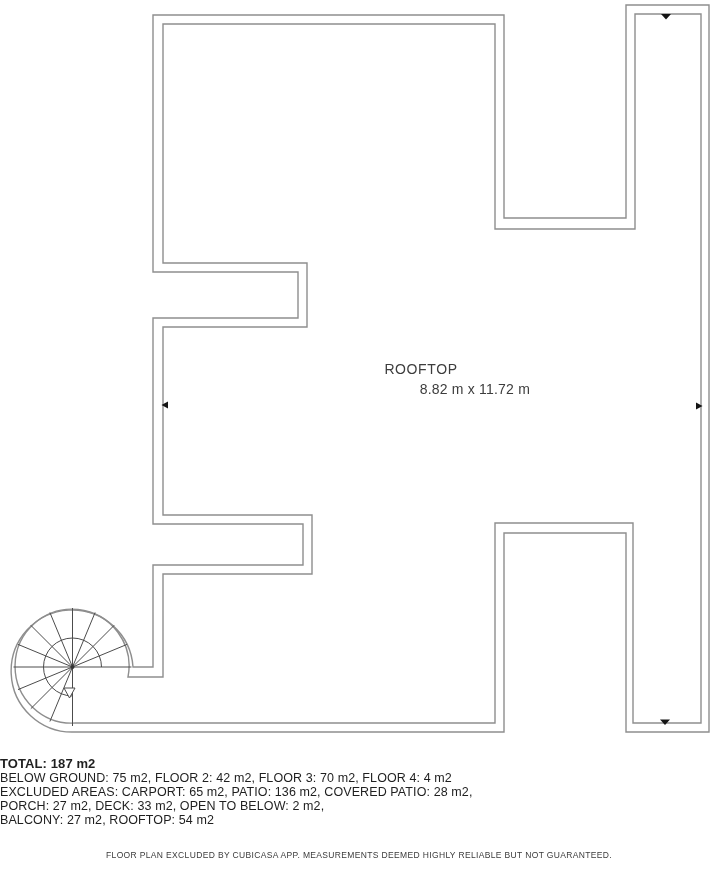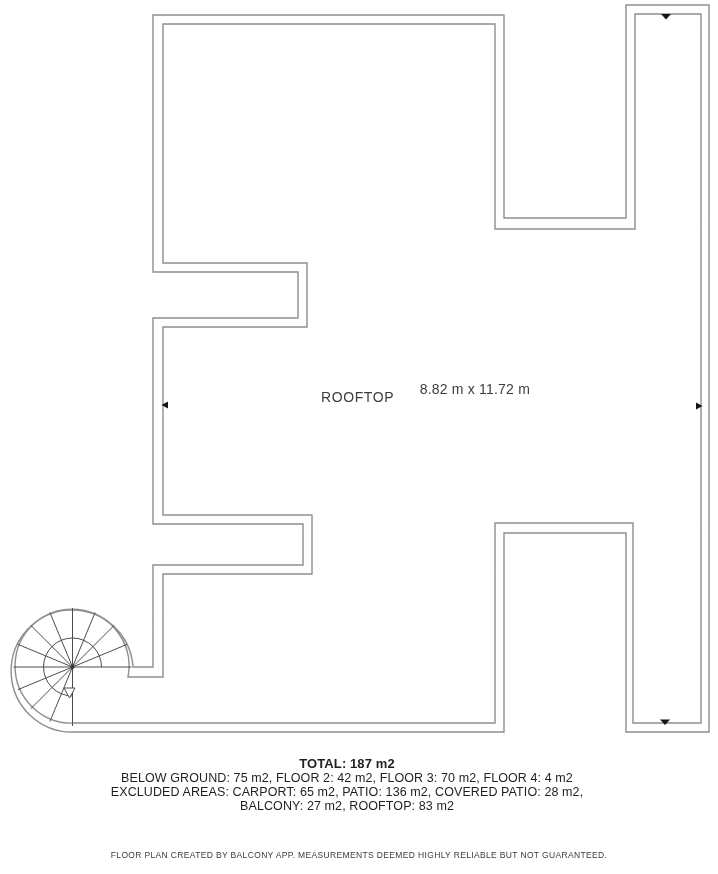--- a/index.html
+++ b/index.html
@@ -10,39 +10,38 @@
     background: #ffffff;
     font-family: "Liberation Sans", sans-serif;
     overflow: hidden;
   }
   #plan-svg { position: absolute; left: 0; top: 0; }
   .wall { fill: none; stroke: #8e8e8e; stroke-width: 1.4; stroke-linejoin: miter; }
   .stair { fill: none; stroke: #4c4c4c; stroke-width: 1; }
   .marker { fill: #141414; stroke: none; }
   .room-label {
     position: absolute;
-    text-align: left;
+    text-align: center;
     color: #3d3d3d;
     font-size: 14px;
     letter-spacing: 0.6px;
-    margin-top: 28px;
   }
   .room-dims {
     position: absolute;
     text-align: right;
     color: #3d3d3d;
     font-size: 14px;
     letter-spacing: 0.2px;
   }
   #summary {
     position: absolute;
     left: 0;
     top: 757px;
     width: 694px;
-    text-align: center;
+    text-align: left;
     color: #1f1f1f;
     font-size: 12.5px;
     line-height: 14px;
     letter-spacing: 0.1px;
   }
   #summary .total { font-weight: bold; font-size: 13px; }
   #footer {
     position: absolute;
     left: 0;
     top: 850px;
@@ -94,18 +93,19 @@
     <path class="marker" d="M696 402.5 L696 409.5 L702.5 406 Z"></path>
   </svg>
 
   <div class="room-label" style="left:321px; top:361px; width:200px;">ROOFTOP</div>
   <div class="room-dims" style="left:310px; top:381px; width:220px;">8.82 m x 11.72 m</div>
 
   <div id="summary">
     <div class="total">TOTAL: 187 m2</div>
     <div>BELOW GROUND: 75 m2, FLOOR 2: 42 m2, FLOOR 3: 70 m2, FLOOR 4: 4 m2</div>
     <div>EXCLUDED AREAS: CARPORT: 65 m2, PATIO: 136 m2, COVERED PATIO: 28 m2,</div>
-    <div>BALCONY: 27 m2, ROOFTOP: 83 m2</div>
+    <div>PORCH: 27 m2, DECK: 33 m2, OPEN TO BELOW: 2 m2,</div>
+    <div>BALCONY: 27 m2, ROOFTOP: 54 m2</div>
   </div>
 
-  <div id="footer">FLOOR PLAN CREATED BY BALCONY APP. MEASUREMENTS DEEMED HIGHLY RELIABLE BUT NOT GUARANTEED.</div>
+  <div id="footer">FLOOR PLAN EXCLUDED BY CUBICASA APP. MEASUREMENTS DEEMED HIGHLY RELIABLE BUT NOT GUARANTEED.</div>
 
 </div>
 
 </body></html>

